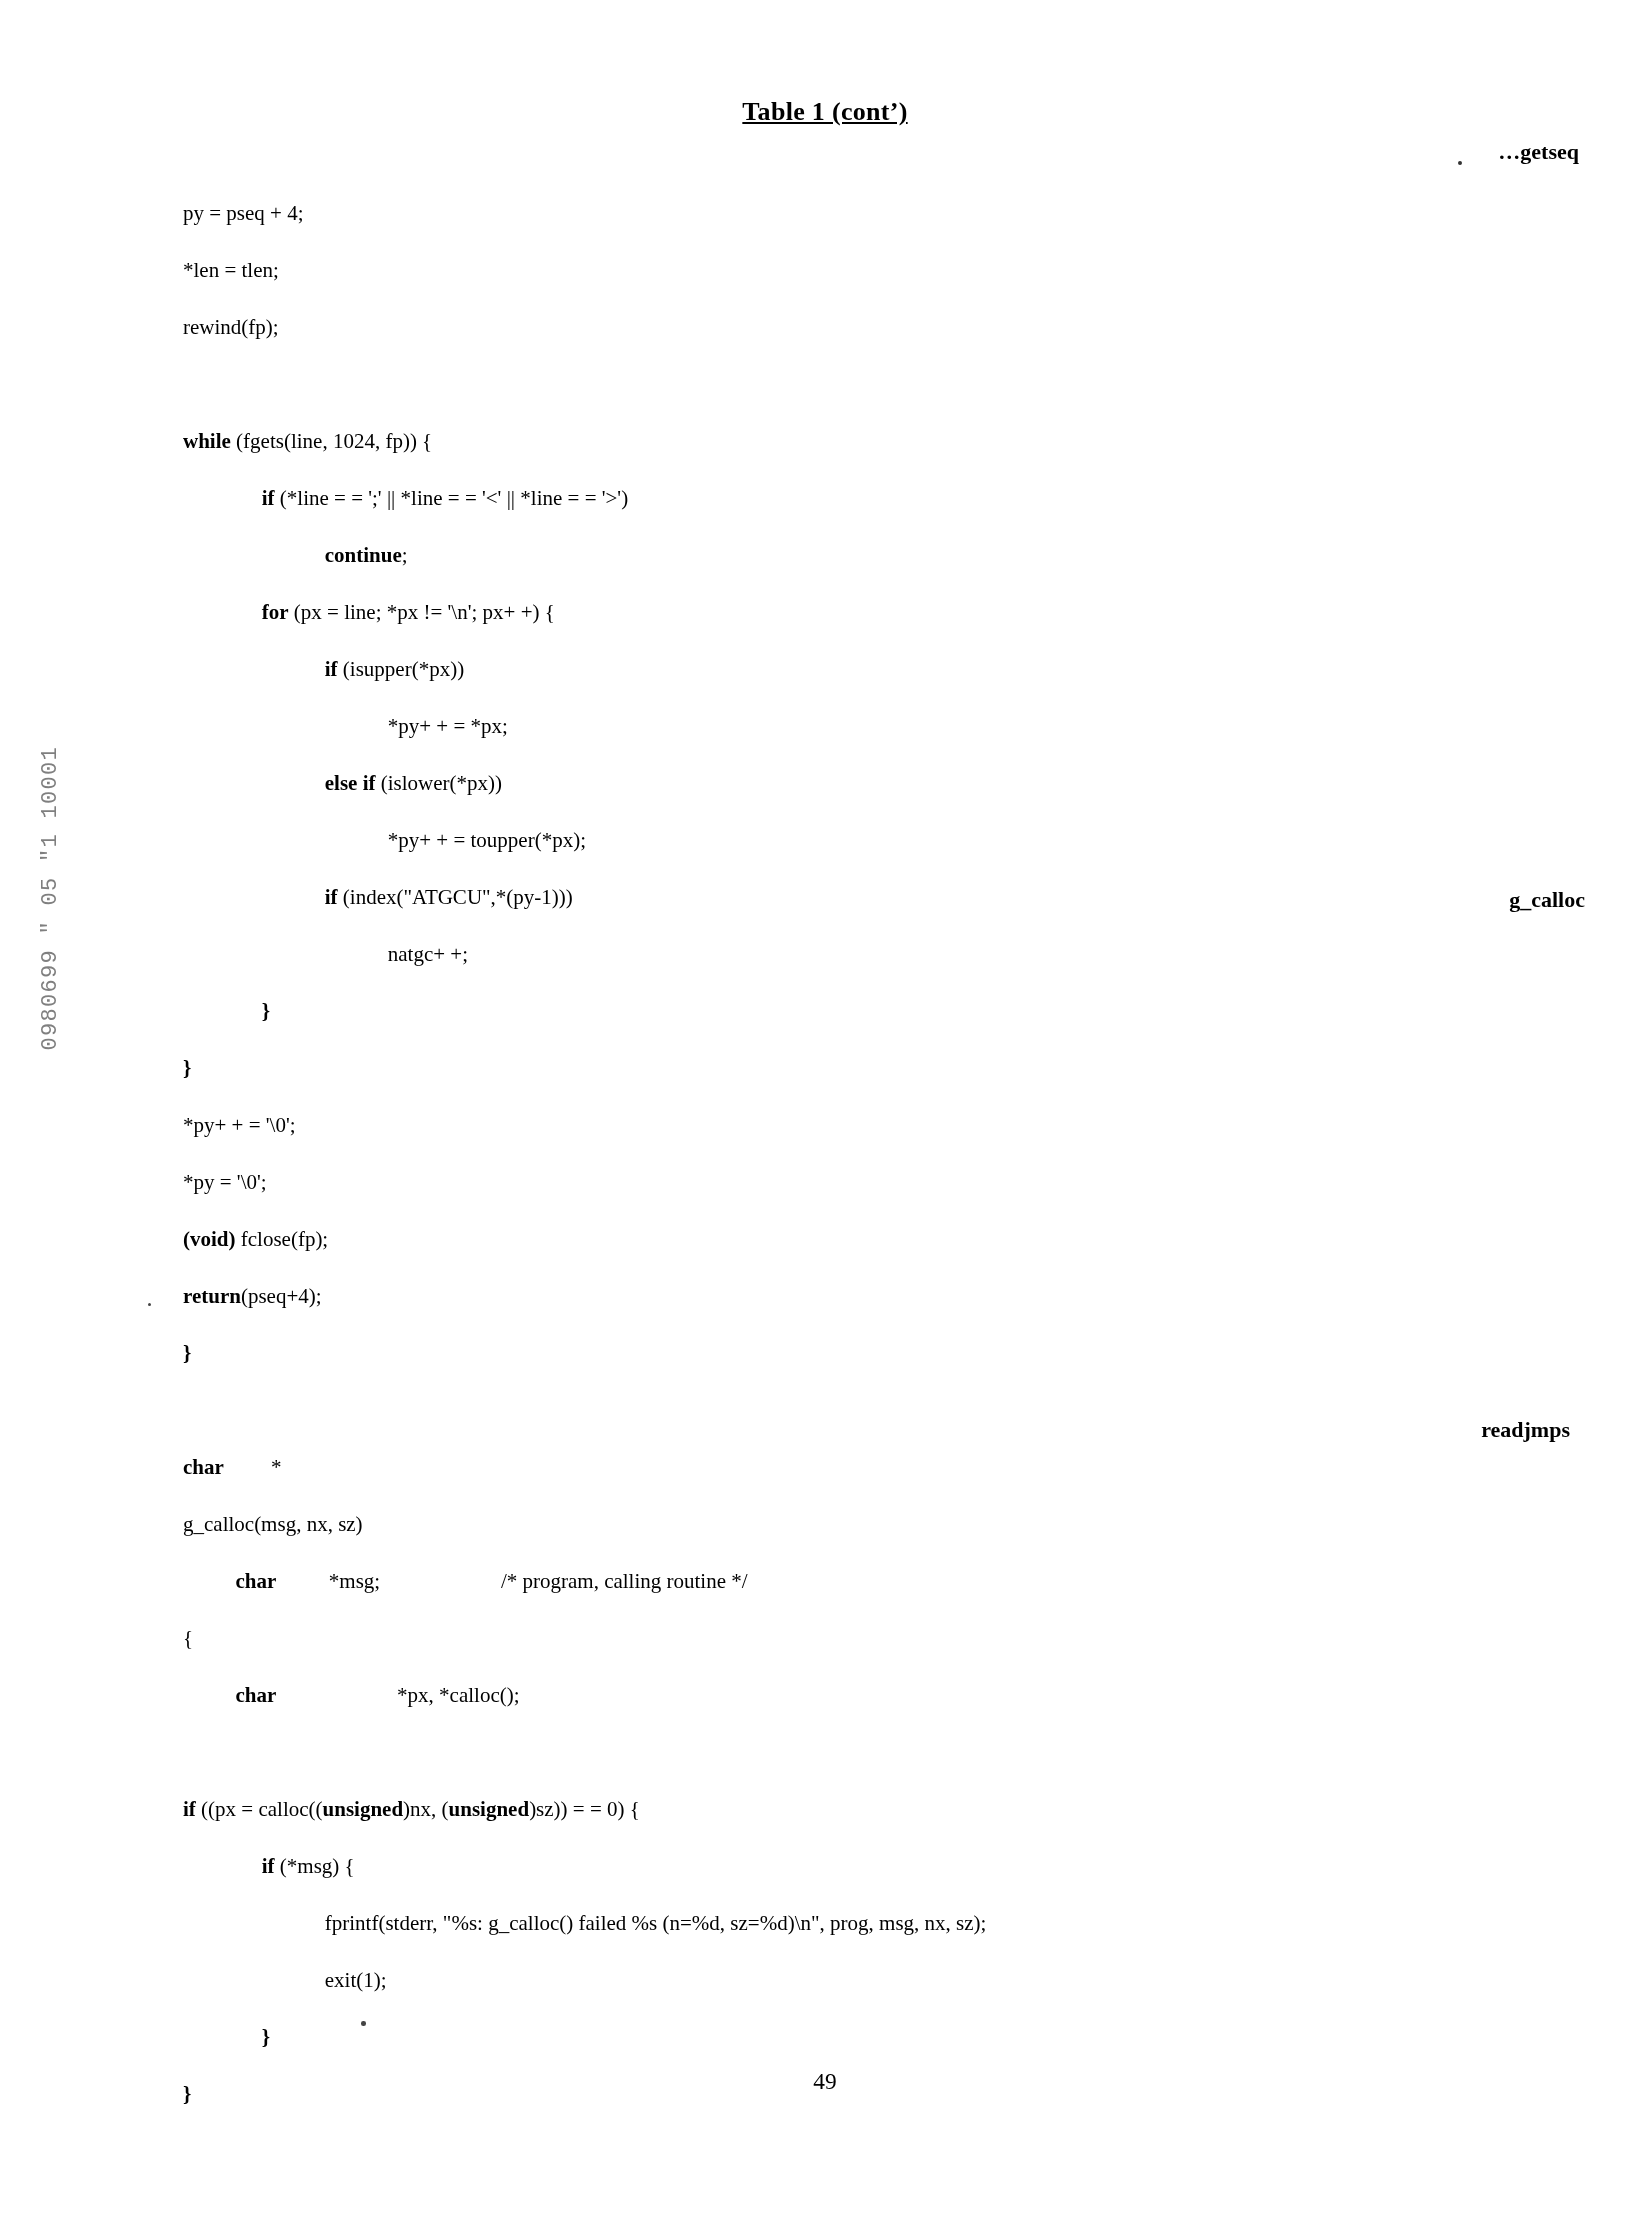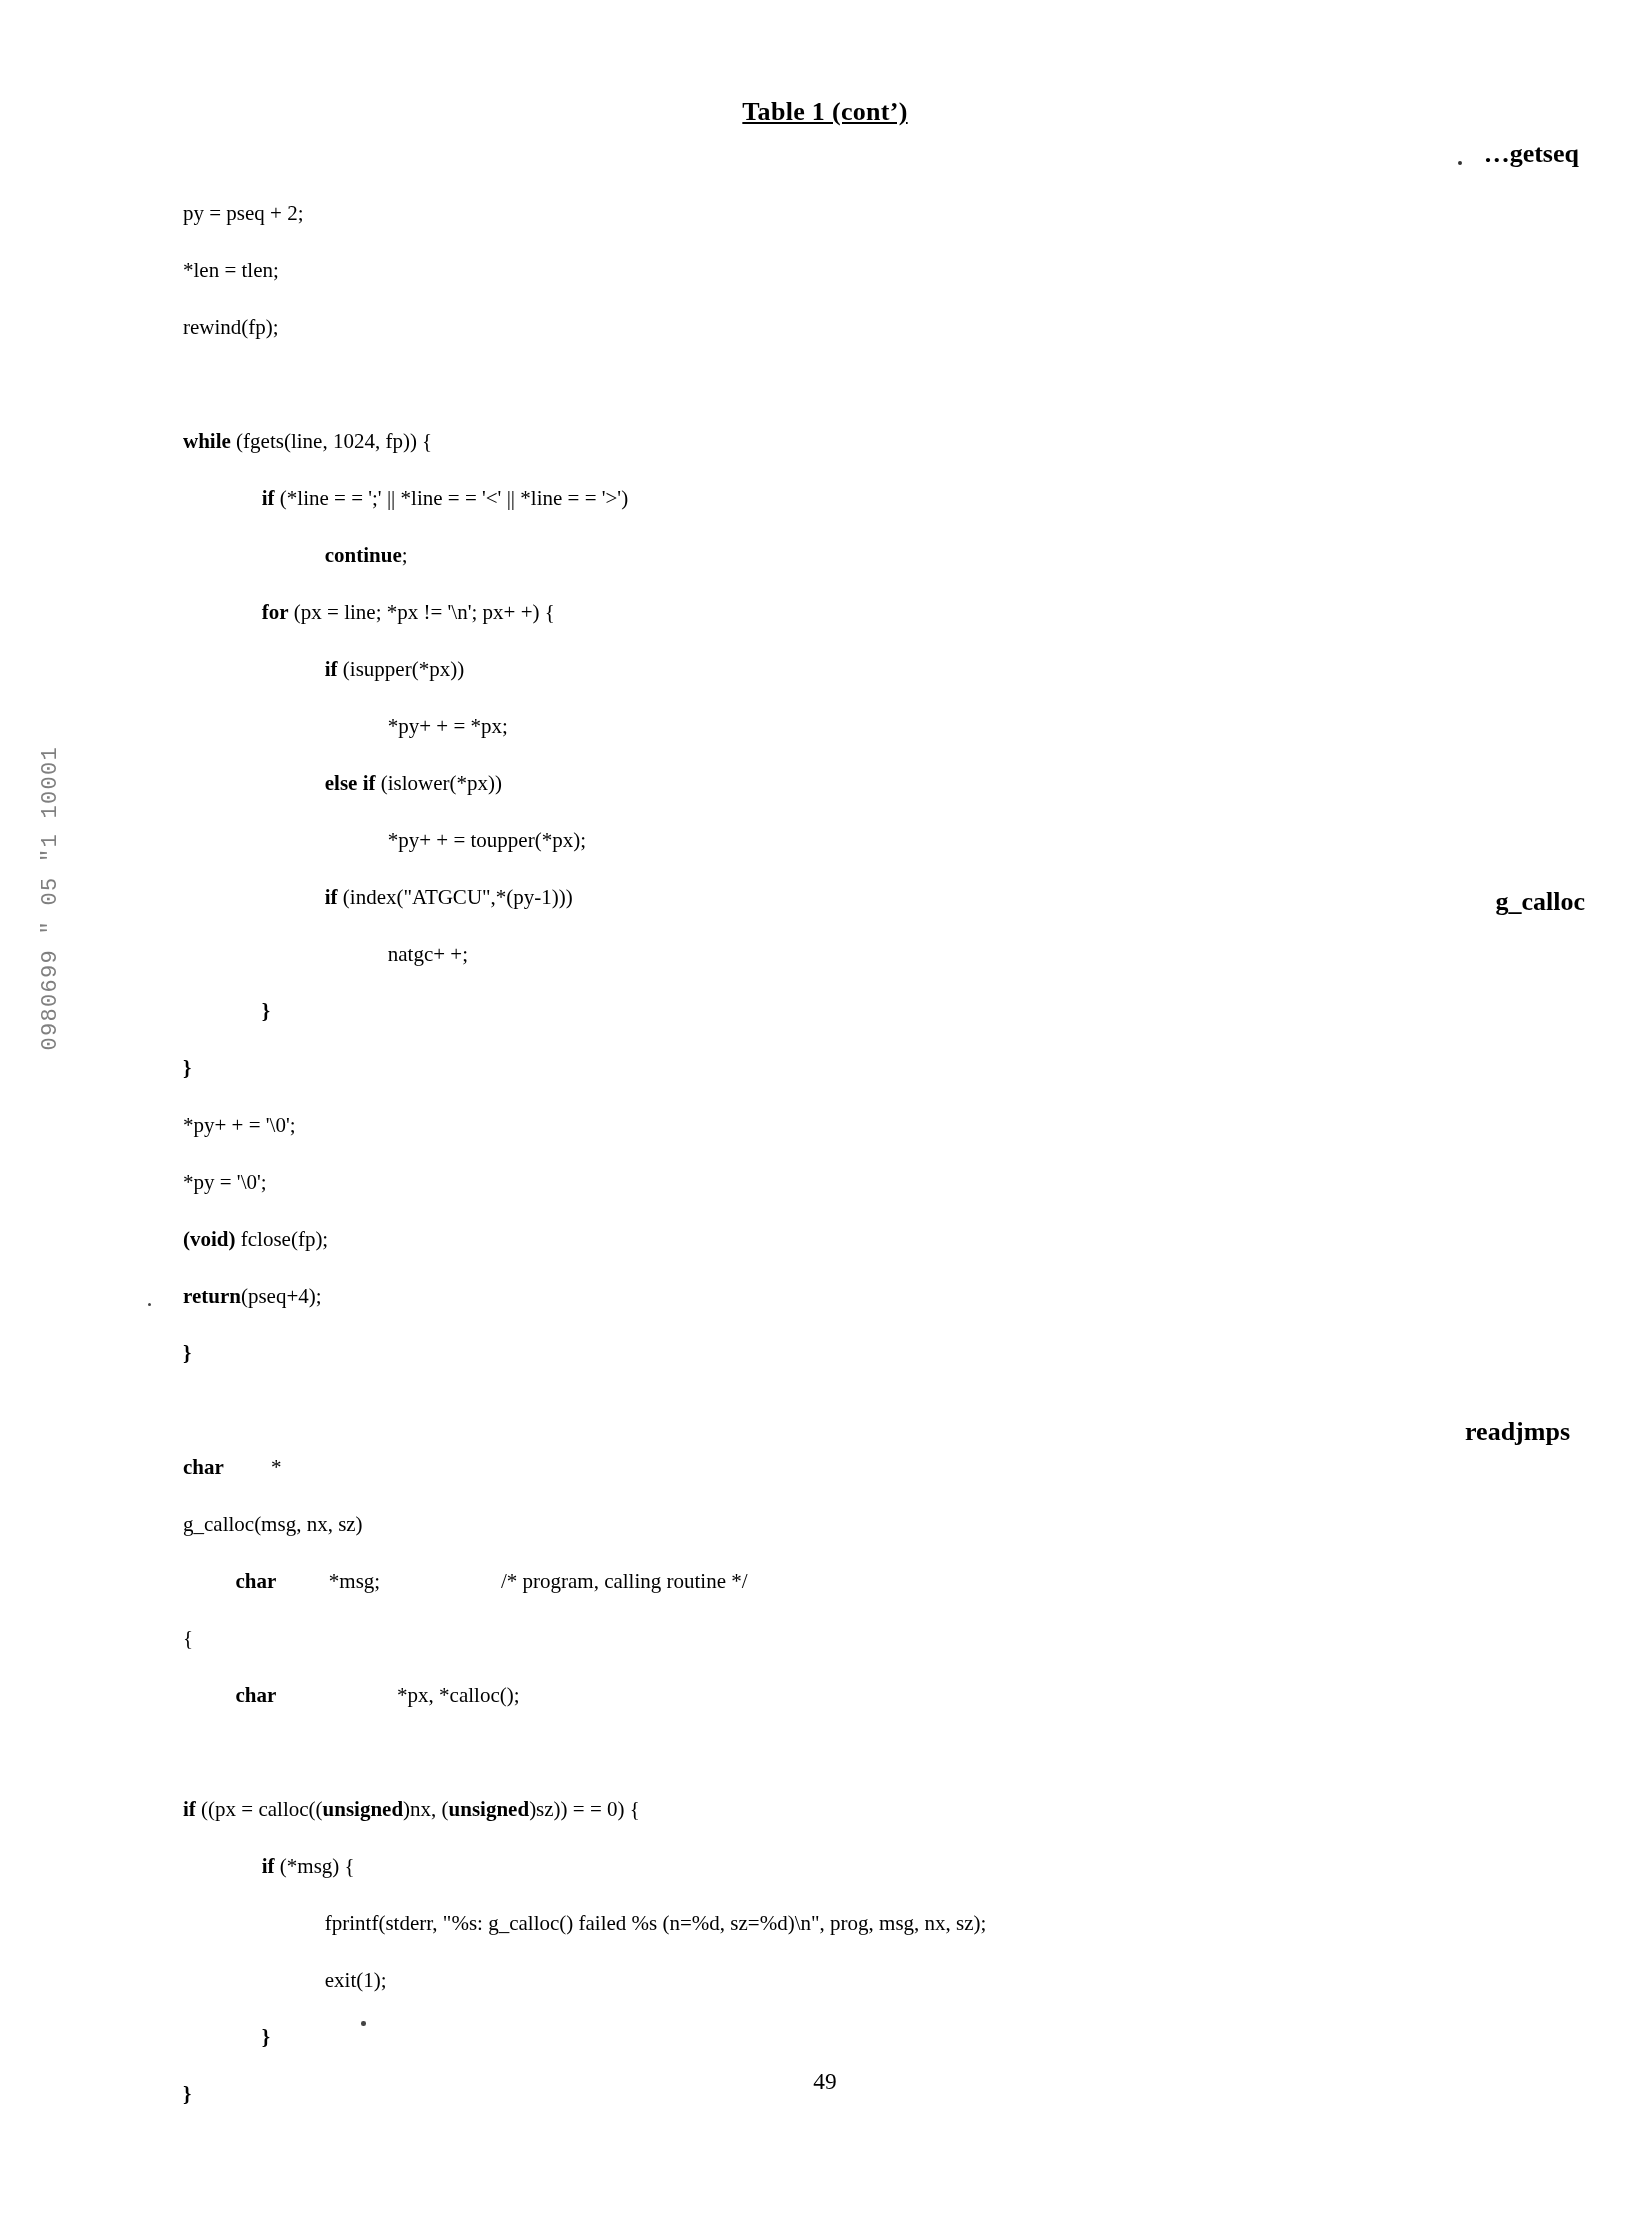--- a/index.html
+++ b/index.html
@@ -36,21 +36,21 @@
     font-family: "Liberation Mono", monospace;
     font-size: 22px;
     letter-spacing: 1.3px;
     color: #555;
     writing-mode: vertical-rl;
     transform: rotate(180deg);
     opacity: 0.75;
   }
   .marginal {
     position: absolute;
-    font-size: 26px;
+    font-size: 22px;
     font-weight: bold;
     font-family: "Liberation Serif", serif;
   }
   .m-getseq { top: 139px; right: 71px; }
   .m-gcalloc { top: 887px; right: 65px; margin-left: 32px; }
   .m-readjmps { top: 1417px; right: 80px; }
   .stray-dot {
     position: absolute;
     top: 161px;
     right: 188px;
@@ -112,21 +112,21 @@
   <div class="stray-dot"></div>
   <div class="stray-dot2"></div>
   <div class="stray-dot3"></div>
 
   <div class="marginal m-gcalloc">g_calloc</div>
   <div class="marginal m-readjmps">readjmps</div>
 
   <div class="side-stamp">0980699 " 05 "1 10001</div>
 
   <div class="code">
-<span class="ln">py = pseq + 2;</span>
+<span class="ln">py = pseq + 4;</span>
 <span class="ln">*len = tlen;</span>
 <span class="ln">rewind(fp);</span>
 <span class="ln"> </span>
 <span class="ln"><b>while</b> (fgets(line, 1024, fp)) {</span>
 <span class="ln">               <b>if</b> (*line = = ';' || *line = = '&lt;' || *line = = '&gt;')</span>
 <span class="ln">                           <b>continue</b>;</span>
 <span class="ln">               <b>for</b> (px = line; *px != '\n'; px+ +) {</span>
 <span class="ln">                           <b>if</b> (isupper(*px))</span>
 <span class="ln">                                       *py+ + = *px;</span>
 <span class="ln">                           <b>else if</b> (islower(*px))</span>

